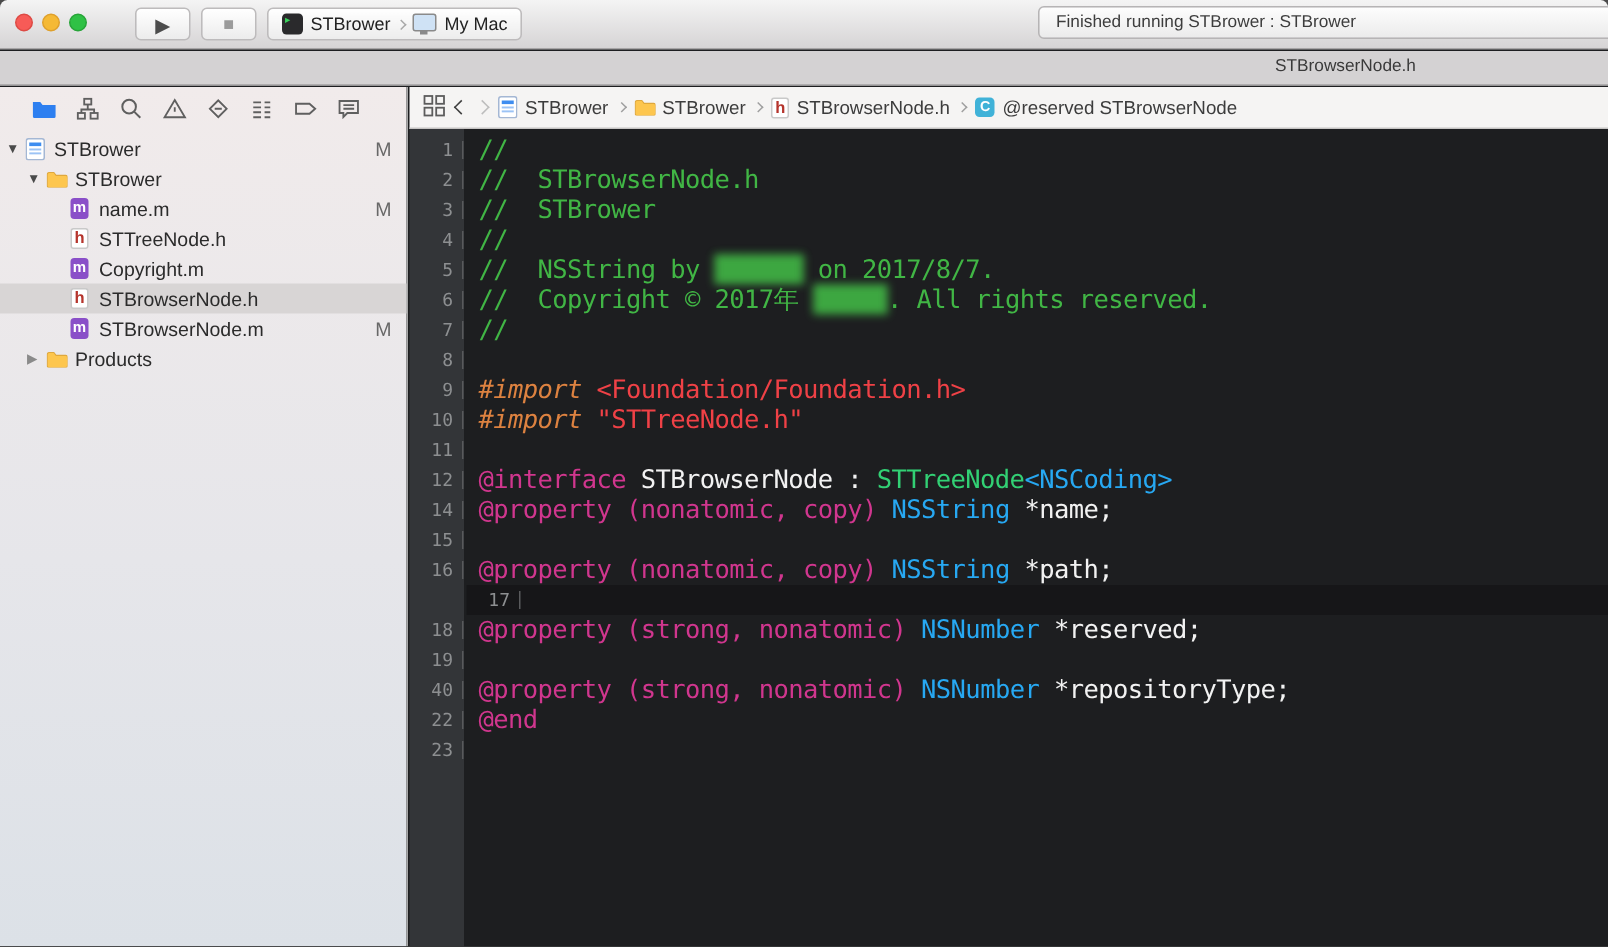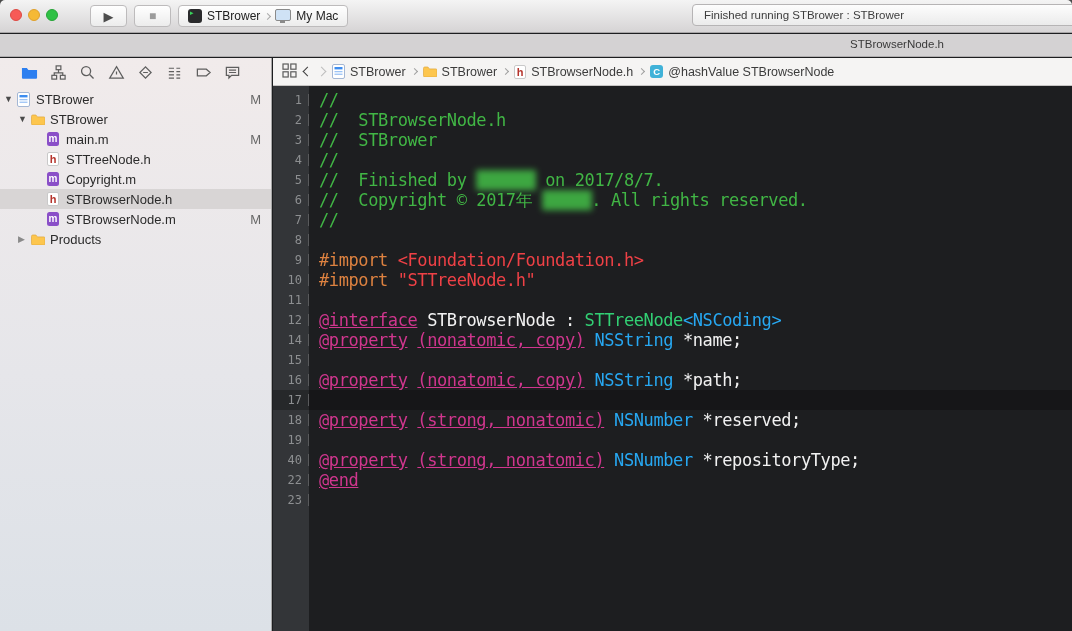--- a/index.html
+++ b/index.html
@@ -70,28 +70,28 @@
   .chev { width:7px; height:7px; display:inline-block; }
   .chev.back { border-left:1.6px solid #3e3e3e; border-bottom:1.6px solid #3e3e3e; transform:rotate(45deg); }
   .chev.fwd  { border-left:1.6px solid #bdbdbd; border-bottom:1.6px solid #bdbdbd; transform:rotate(225deg); }
   .crumb { display:flex; align-items:center; gap:5px; }
   .crumb-sep { width:5px; height:5px; border-right:1.2px solid #9f9f9f; border-top:1.2px solid #9f9f9f;
                transform:rotate(45deg); margin:0 1px; }
 
   #code { position:absolute; left:0; top:28px; right:0; bottom:0; overflow:hidden;
           background:linear-gradient(90deg,#333538 0 36px,#1d1e20 36px); padding-top:4px; }
   .line { display:flex; height:20px; position:relative; }
-  .line.current { background:rgba(0,0,0,0.24); }
+  .line.current { background:rgba(0,0,0,0.24);margin-left:38px; }
   .ln { flex:0 0 36px; text-align:right; padding-right:7px;
         color:#8d8f91; font:12px/20px "DejaVu Sans Mono",monospace; position:relative; }
   .ln::after { content:""; position:absolute; right:0px; top:4px; bottom:4px; width:1px; background:#595a5c; }
   .src { padding-left:10px; font:17px/20px "DejaVu Sans Mono",monospace; white-space:pre; letter-spacing:-0.4px;}
   .cm  { color:#41b645; }
-  .kw  { color:#d0368e;text-decoration:underline; }
-  .pre { color:#dd8240; }
+  .kw  { color:#d0368e; }
+  .pre { color:#dd8240;font-style:italic; }
   .str { color:#ef4146; }
   .cls { color:#32d074; }
   .sys { color:#27a8f2; }
   .pl  { color:#f2f2f2;margin-top:40px; }
   .redacted { filter:blur(3px); opacity:.9; }
 </style>
 </head>
 <body>
 
 <div id="window">
@@ -196,21 +196,21 @@
               <path d="M0.5 2.5 Q0.5 1 1.7 1 h3.2 l1.5 1.9 h6.4 q1.2 0 1.2 1.2 v5.7 q0 1.2 -1.2 1.2 h-11 q-1.3 0 -1.3 -1.2 z" fill="#fdc64e" stroke="#dfa83d" stroke-width="0.7"></path>
             </svg>
           </span>
           <span class="tlabel">STBrower</span>
         </div>
         <div class="trow" style="padding-left: 34px;">
           <span class="disc"></span>
           <span class="ticon">
             <span class="badge-m">m</span>
           </span>
-          <span class="tlabel">main.m</span>
+          <span class="tlabel">name.m</span>
           <span class="mod-badge">M</span>
         </div>
         <div class="trow" style="padding-left: 34px;">
           <span class="disc"></span>
           <span class="ticon">
             <span class="badge-h">h</span>
           </span>
           <span class="tlabel">STTreeNode.h</span>
         </div>
         <div class="trow" style="padding-left: 34px;">
@@ -285,21 +285,21 @@
             <span style="display: flex;">
               <span class="badge-h">h</span>
             </span>
             <span>STBrowserNode.h</span>
           </span>
           <span class="crumb-sep"></span>
           <span class="crumb">
             <span style="display: flex;">
               <span class="badge-c">C</span>
             </span>
-            <span>@hashValue STBrowserNode</span>
+            <span>@reserved STBrowserNode</span>
           </span>
         </span>
     </div>
     <div id="code">
         <div class="line">
           <span class="ln">1</span>
           <span class="src"><span class="cm">//</span></span>
         </div>
         <div class="line">
           <span class="ln">2</span>
@@ -308,21 +308,21 @@
         <div class="line">
           <span class="ln">3</span>
           <span class="src"><span class="cm">//  STBrower</span></span>
         </div>
         <div class="line">
           <span class="ln">4</span>
           <span class="src"><span class="cm">//</span></span>
         </div>
         <div class="line">
           <span class="ln">5</span>
-          <span class="src"><span class="cm">//  Finished by </span><span class="cm redacted">██████</span><span class="cm"> on 2017/8/7.</span></span>
+          <span class="src"><span class="cm">//  NSString by </span><span class="cm redacted">██████</span><span class="cm"> on 2017/8/7.</span></span>
         </div>
         <div class="line">
           <span class="ln">6</span>
           <span class="src"><span class="cm">//  Copyright © 2017年 </span><span class="cm redacted">█████</span><span class="cm">. All rights reserved.</span></span>
         </div>
         <div class="line">
           <span class="ln">7</span>
           <span class="src"><span class="cm">//</span></span>
         </div>
         <div class="line">

